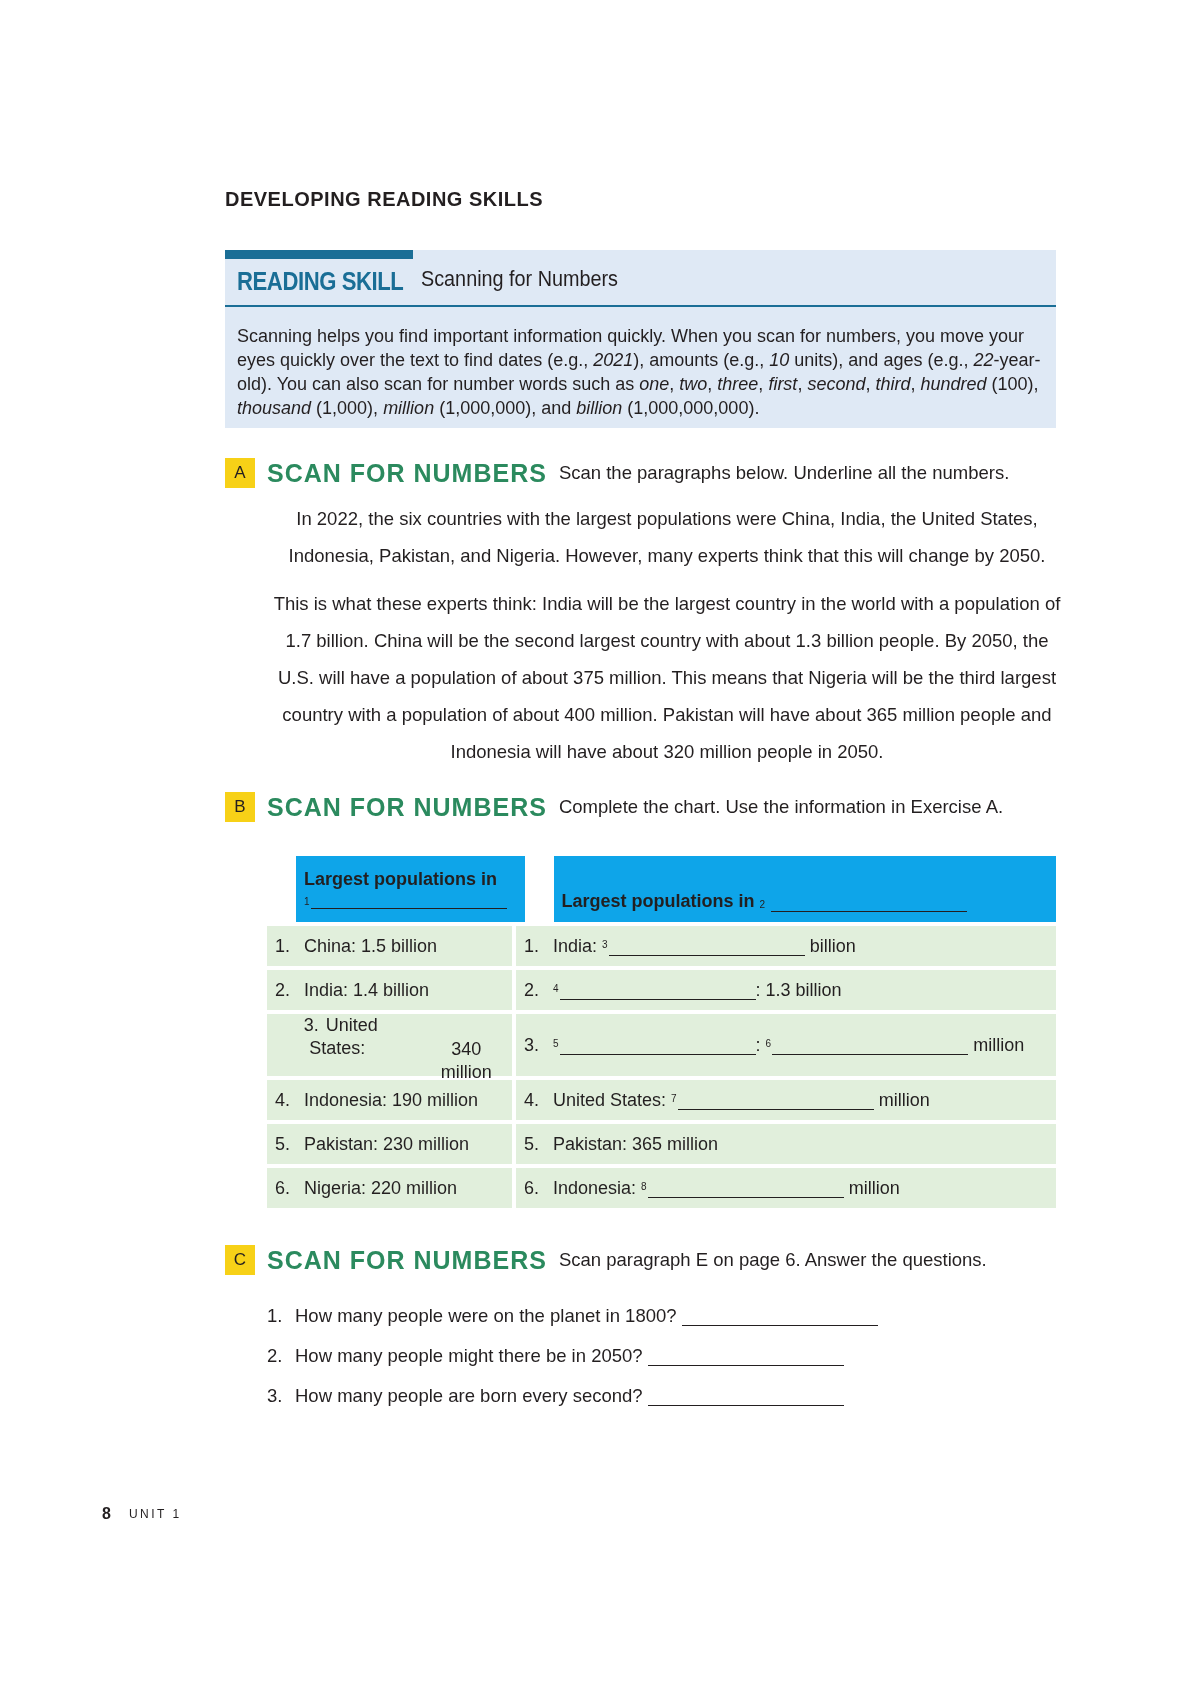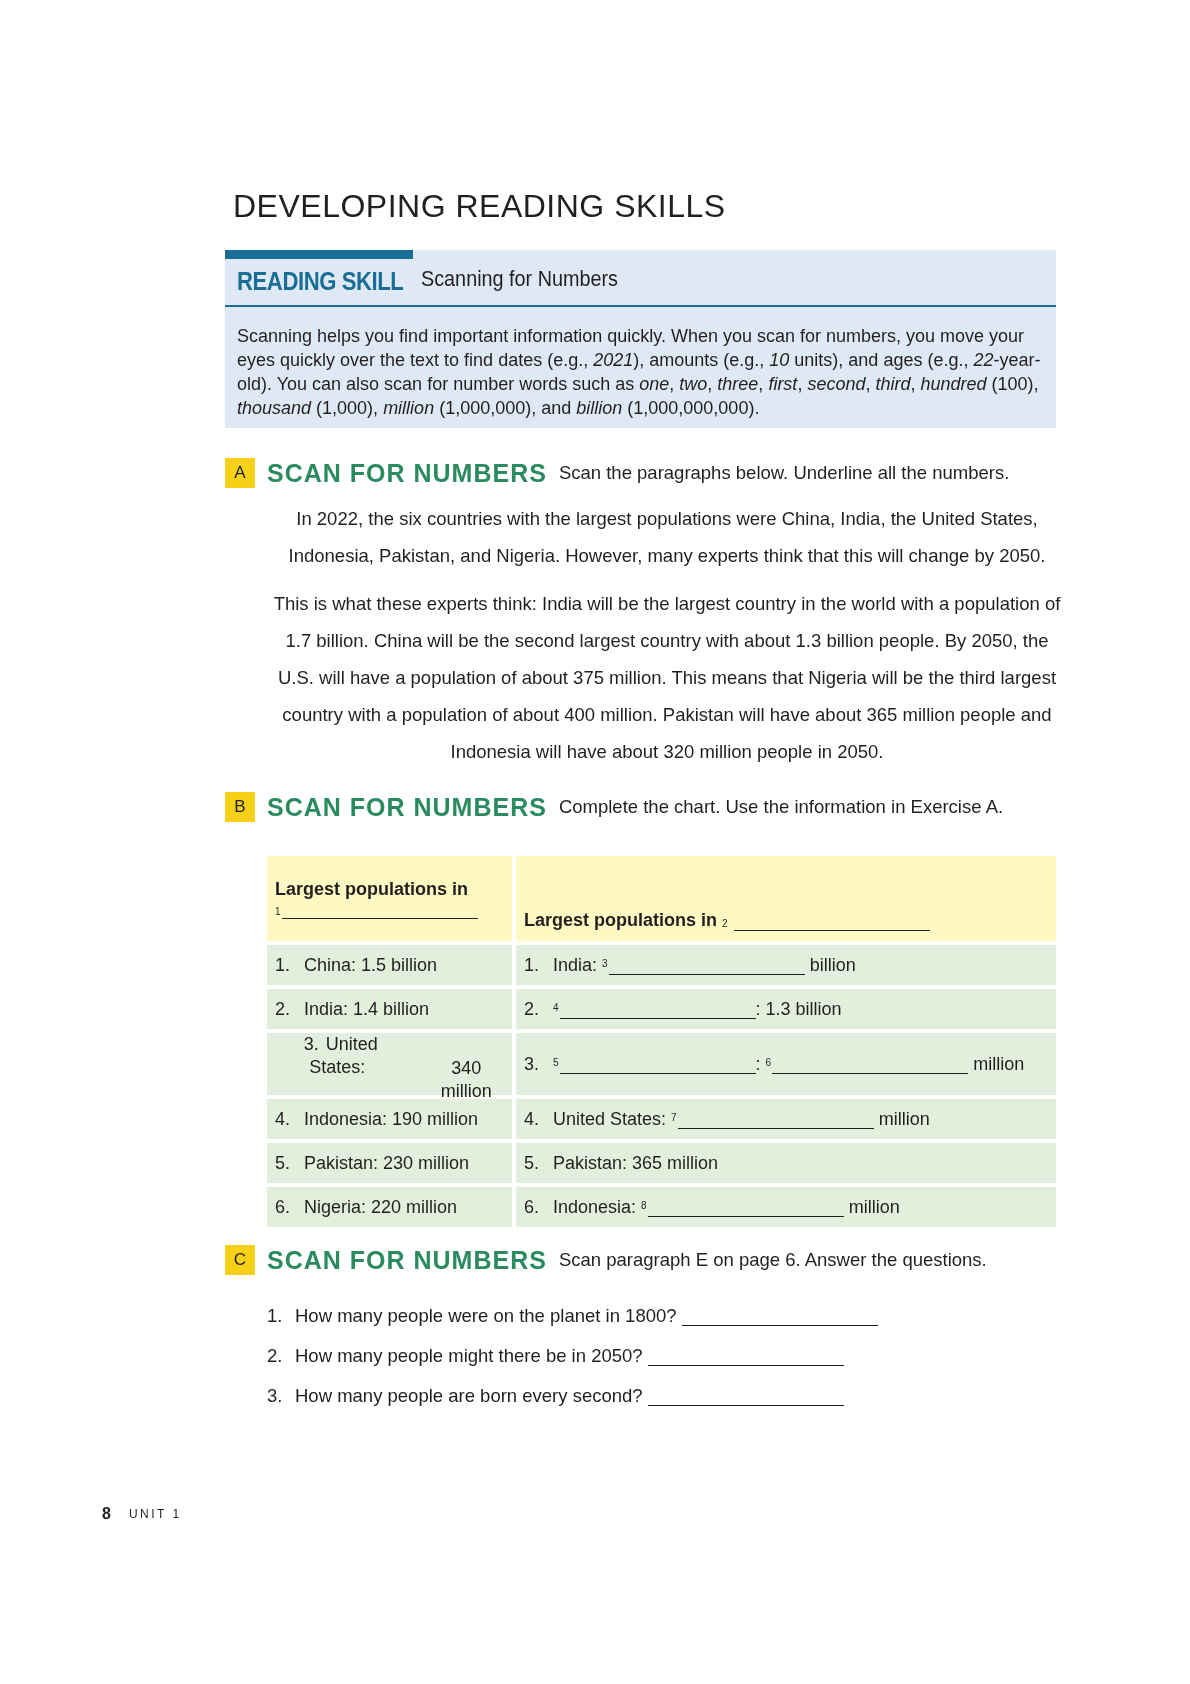--- a/index.html
+++ b/index.html
@@ -1,19 +1,19 @@
 <!DOCTYPE html>
 <html><head>
 <meta charset="utf-8">
 <style>
   html, body { margin: 0; padding: 0; background: #ffffff; }
   body { width: 1190px; height: 1684px; position: relative; font-family: "Liberation Sans", sans-serif; color: #231f20; overflow: hidden; }
   .abs { position: absolute; }
 
-  .page-title { left: 225px; top: 188px; font-size: 32px; font-weight: normal; letter-spacing: 0.5px; color: #231f20; margin-left: 8px; }
+  .page-title { left: 225px; top: 188px; font-size: 20px; font-weight: bold; letter-spacing: 0.5px; color: #231f20; }
 
   .skill-box { left: 225px; top: 250px; width: 831px; height: 178px; background: #dfe9f5; }
   .skill-accent { left: 225px; top: 250px; width: 188px; height: 9px; background: #1a6e96; }
   .skill-head { left: 237px; top: 266px; height: 38px; display: flex; align-items: flex-start; }
   .skill-label { font-size: 26px; font-weight: bold; color: #1a6e96; letter-spacing: -0.5px; transform: scaleX(0.85); transform-origin: left; display: inline-block; width: 182px; white-space: nowrap; }
   .skill-sub { font-size: 22px; color: #231f20; margin-left: 2px; transform: scaleX(0.9); transform-origin: left; display: inline-block; white-space: nowrap; }
   .skill-rule { left: 225px; top: 305px; width: 831px; height: 2px; background: #1a6e96; }
   .skill-text { left: 237px; top: 324px; width: 812px; font-size: 18px; line-height: 24px; color: #231f20; }
   .skill-text i { font-style: italic; }
 
@@ -22,21 +22,21 @@
   .ex-label { margin-left: 12px; font-size: 25px; font-weight: bold; color: #2b8a5e; letter-spacing: 1px; }
   .ex-instr { margin-left: 12px; font-size: 18.5px; color: #231f20; }
 
   .para { left: 267px; width: 800px; font-size: 18.5px; line-height: 37px; color: #231f20; text-align: center; }
 
   .table { left: 267px; top: 856px; width: 789px; }
   .row { display: flex; margin-bottom: 4px; }
   .cell { box-sizing: border-box; padding: 0 8px; display: flex; align-items: center; font-size: 18px; color: #231f20; }
   .c1 { width: 245px; }
   .c2 { width: 540px; margin-left: 4px; }
-  .hdr .cell { background: #fef9c3; font-weight: bold; font-size: 18px; height: 85px; }
+  .hdr .cell { background: #0ea5e9; font-weight: bold; font-size: 18px; height: 66px; margin-left: 29px; }
   .body .cell { background: #e1efdc; height: 40px; }
   .body.tall .cell { height: 62px; }
   .num { display: inline-block; width: 29px; }
   .blank { display: inline-block; border-bottom: 1.5px solid #231f20; height: 18px; vertical-align: baseline; }
   sup { font-size: 10px; vertical-align: top; position: relative; top: -2px; margin-right: 1px; font-weight: normal; }
 
   .qlist { left: 267px; top: 1296px; font-size: 18.5px; color: #231f20; }
   .q { height: 40px; display: flex; align-items: center; }
   .q .num { width: 28px; }
 

